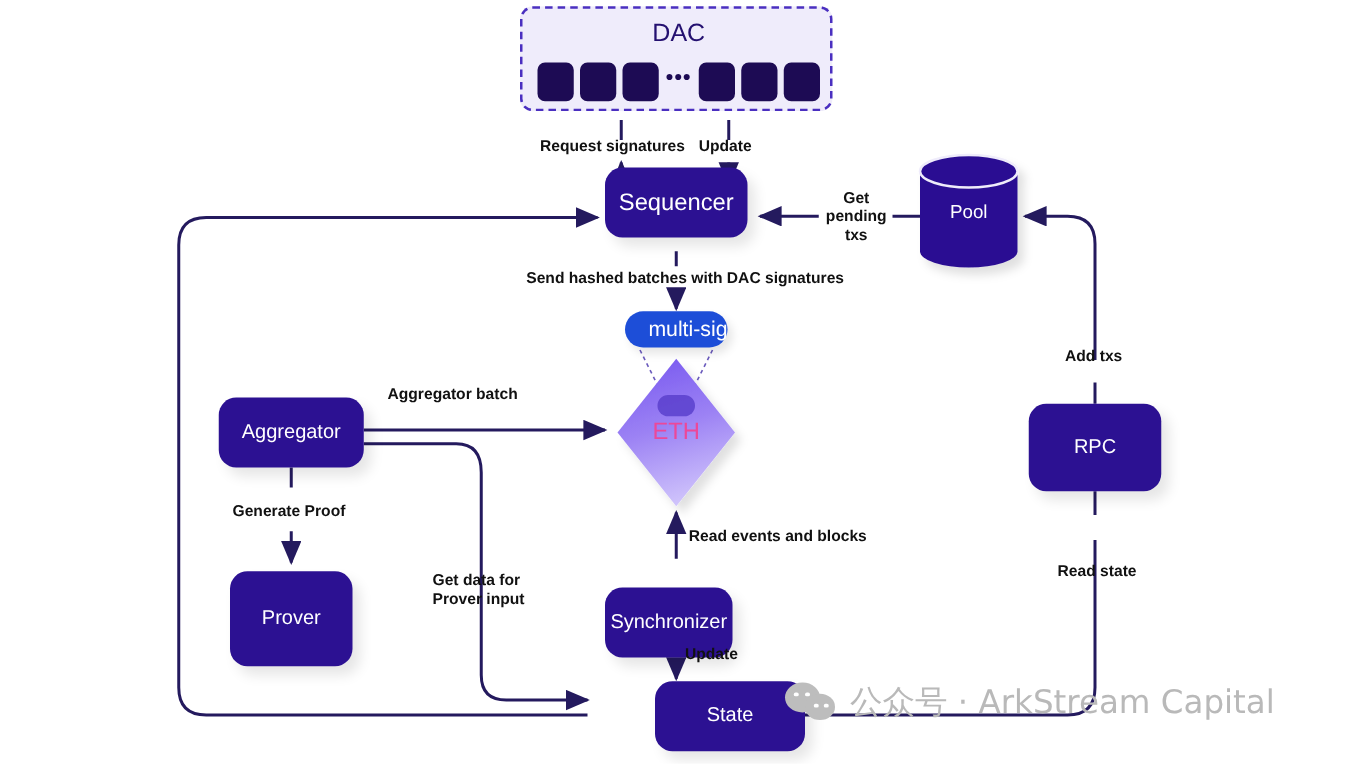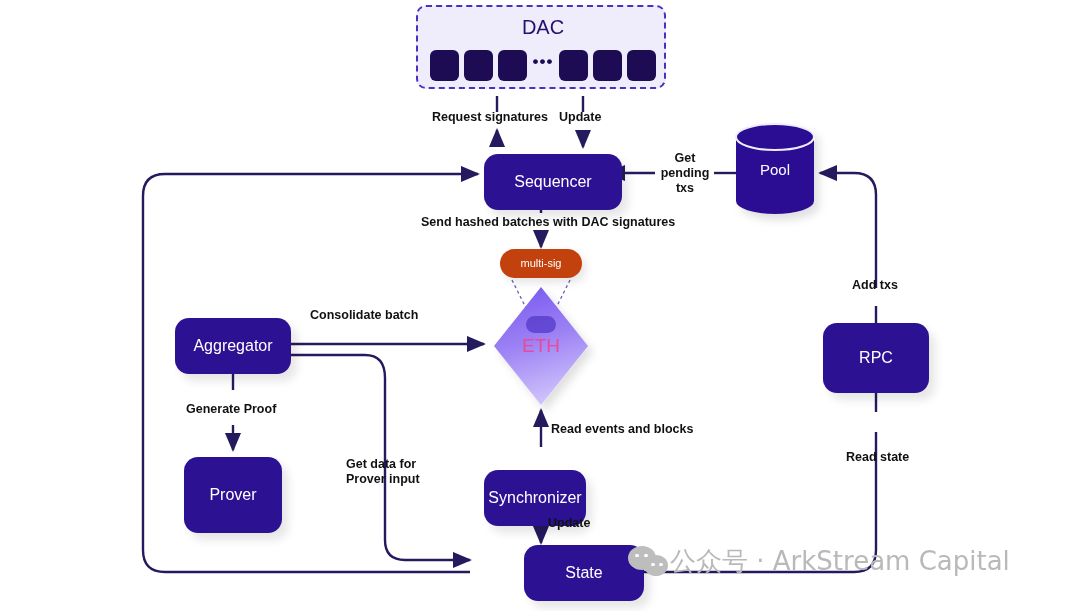--- a/index.html
+++ b/index.html
@@ -8,30 +8,30 @@
 
   #stage{position:absolute;left:0;top:0;width:1080px;height:611px;}
 
   svg#wires{position:absolute;left:0;top:0;width:1080px;height:611px;overflow:visible;}
 
   .node{position:absolute;box-sizing:border-box;display:flex;align-items:center;
         justify-content:center;color:#ffffff;border-radius:14px;
         background:#2c1192;box-shadow:6px 7px 10px rgba(0,0,0,0.10);}
   .node span{line-height:1;white-space:nowrap;}
 
-  .n-sequencer{left:484px;top:154px;width:138px;height:56px;font-size:16px;}
+  .n-sequencer{left:484px;top:134px;width:114px;height:56px;font-size:19px;}
   .n-aggregator{left:175px;top:318px;width:116px;height:56px;font-size:16px;}
   .n-prover{left:184px;top:457px;width:98px;height:76px;font-size:16px;}
   .n-sync{left:484px;top:470px;width:102px;height:56px;font-size:16px;}
   .n-state{left:484px;top:545px;width:120px;height:56px;font-size:16px;margin-left:40px;}
   .n-rpc{left:823px;top:323px;width:106px;height:70px;font-size:16px;}
 
   .n-multisig{left:500px;top:249px;width:82px;height:29px;border-radius:16px;
-              font-size:11px;background:#c2410c;
-              box-shadow:4px 5px 8px rgba(0,0,0,0.10);}
+              font-size:17px;background:#1d4ed8;
+              box-shadow:4px 5px 8px rgba(0,0,0,0.10);justify-content:flex-end;}
 
   
   .dac-box{position:absolute;left:416px;top:5px;width:250px;height:84px;
            background:#efecfb;border:2px dashed #4a2fc0;border-radius:10px;
            box-sizing:border-box;}
   .dac-title{position:absolute;left:0;top:9px;width:250px;text-align:center;
              color:#241070;font-size:20px;}
   .dac-row{position:absolute;left:12px;top:42px;width:226px;height:32px;
            display:flex;align-items:center;justify-content:space-between;}
   .dac-cell{width:29px;height:31px;background:#1d0b54;border-radius:6px;}
@@ -49,21 +49,21 @@
   .pool-label{position:absolute;left:0;top:0;width:78px;height:90px;
               display:flex;align-items:center;justify-content:center;
               color:#ffffff;font-size:15px;}
 
   .lbl{position:absolute;color:#111111;font-size:12.5px;font-weight:bold;
        line-height:15px;white-space:pre;}
   .lbl.c{text-align:center;}
 
   
   .wm{position:absolute;left:628px;top:544px;display:flex;align-items:center;
-      gap:0;color:#b9b9b9;font-size:26px;white-space:nowrap;
+      gap:10px;color:#b9b9b9;font-size:26px;white-space:nowrap;
       font-family:"DejaVu Sans",sans-serif;}
   .wm-icon{position:relative;width:42px;height:32px;flex:0 0 42px;}
   .wm-icon .b1,.wm-icon .b2{position:absolute;background:#bdbdbd;border-radius:50%;}
   .wm-icon .b1{left:0;top:0;width:28px;height:24px;}
   .wm-icon .b2{left:16px;top:9px;width:24px;height:21px;}
   .wm-icon i{position:absolute;width:3.5px;height:3.5px;border-radius:50%;
              background:#ffffff;display:block;}
 </style>
 </head>
 <body>
@@ -186,21 +186,21 @@
   <div class="lbl" style="left:432px;top:110px;">Request signatures</div>
 
   <div class="lbl" style="left:559px;top:110px;">Update</div>
 
   <div class="lbl c" style="left:659px;top:151px;width:52px;">Get</div>
   <div class="lbl c" style="left:659px;top:166px;width:52px;">pending</div>
   <div class="lbl c" style="left:659px;top:181px;width:52px;">txs</div>
 
   <div class="lbl" style="left:421px;top:215px;">Send hashed batches with DAC signatures</div>
 
-  <div class="lbl" style="left:310px;top:308px;">Consolidate batch</div>
+  <div class="lbl" style="left:310px;top:308px;">Aggregator batch</div>
 
   <div class="lbl" style="left:186px;top:402px;">Generate Proof</div>
 
   <div class="lbl" style="left:346px;top:457px;">Get data for</div>
   <div class="lbl" style="left:346px;top:472px;">Prover input</div>
 
   <div class="lbl" style="left:551px;top:422px;">Read events and blocks</div>
 
   <div class="lbl" style="left:548px;top:516px;">Update</div>
 

